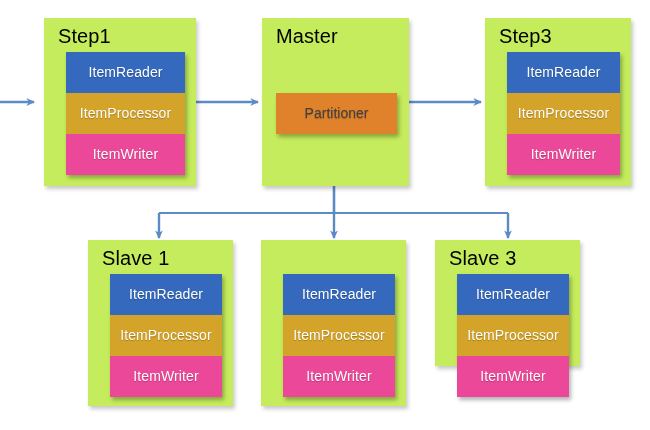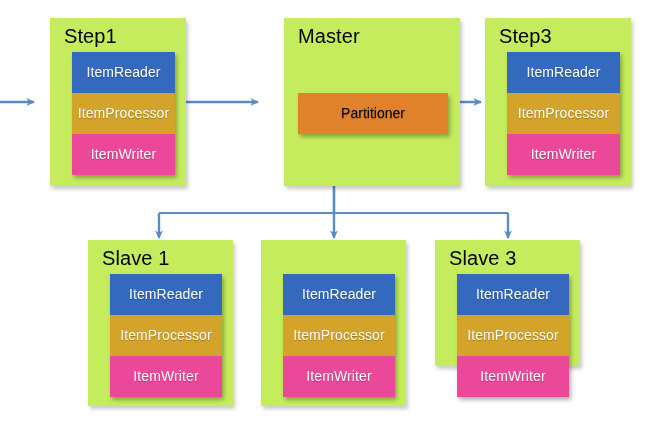--- a/index.html
+++ b/index.html
@@ -55,21 +55,21 @@
   
   .partitioner{
     position:absolute;
     left:14px;
     right:12px;
     top:75px;
     height:41px;
     line-height:41px;
     text-align:center;
     background:#e0822c;
-    color:#000000;
+    color:#404040;
     font-size:14px;
     white-space:nowrap;
     text-shadow:0 1px 1px rgba(0,0,0,0.25);
     box-shadow:2px 3px 4px rgba(0,0,0,0.30);
   }
 
   
   #wires{
     position:absolute;
     left:0;top:0;
@@ -112,30 +112,30 @@
 
     <g>
       <line x1="334" y1="213" x2="334" y2="238" stroke="#5b8bc4" stroke-width="2.4" marker-end="url(#ah)"></line>
     </g>
 
     <g>
       <line x1="508" y1="213" x2="508" y2="238" stroke="#5b8bc4" stroke-width="2.4" marker-end="url(#ah)"></line>
     </g>
   </svg>
 
-  <div class="gbox" style="left:50px;top:18px;width:136px;height:168px;">
+  <div class="gbox" style="left:44px;top:18px;width:152px;height:168px;">
     <div class="gbox-title">Step1</div>
     <div class="stack">
       <div class="comp reader">ItemReader</div>
       <div class="comp processor">ItemProcessor</div>
       <div class="comp writer">ItemWriter</div>
     </div>
   </div>
 
-  <div class="gbox" style="left:262px;top:18px;width:176px;height:168px;margin-left:22px;">
+  <div class="gbox" style="left:262px;top:18px;width:147px;height:168px;">
     <div class="gbox-title">Master</div>
     <div class="partitioner">Partitioner</div>
   </div>
 
   <div class="gbox" style="left:485px;top:18px;width:146px;height:168px;">
     <div class="gbox-title">Step3</div>
     <div class="stack">
       <div class="comp reader">ItemReader</div>
       <div class="comp processor">ItemProcessor</div>
       <div class="comp writer">ItemWriter</div>

